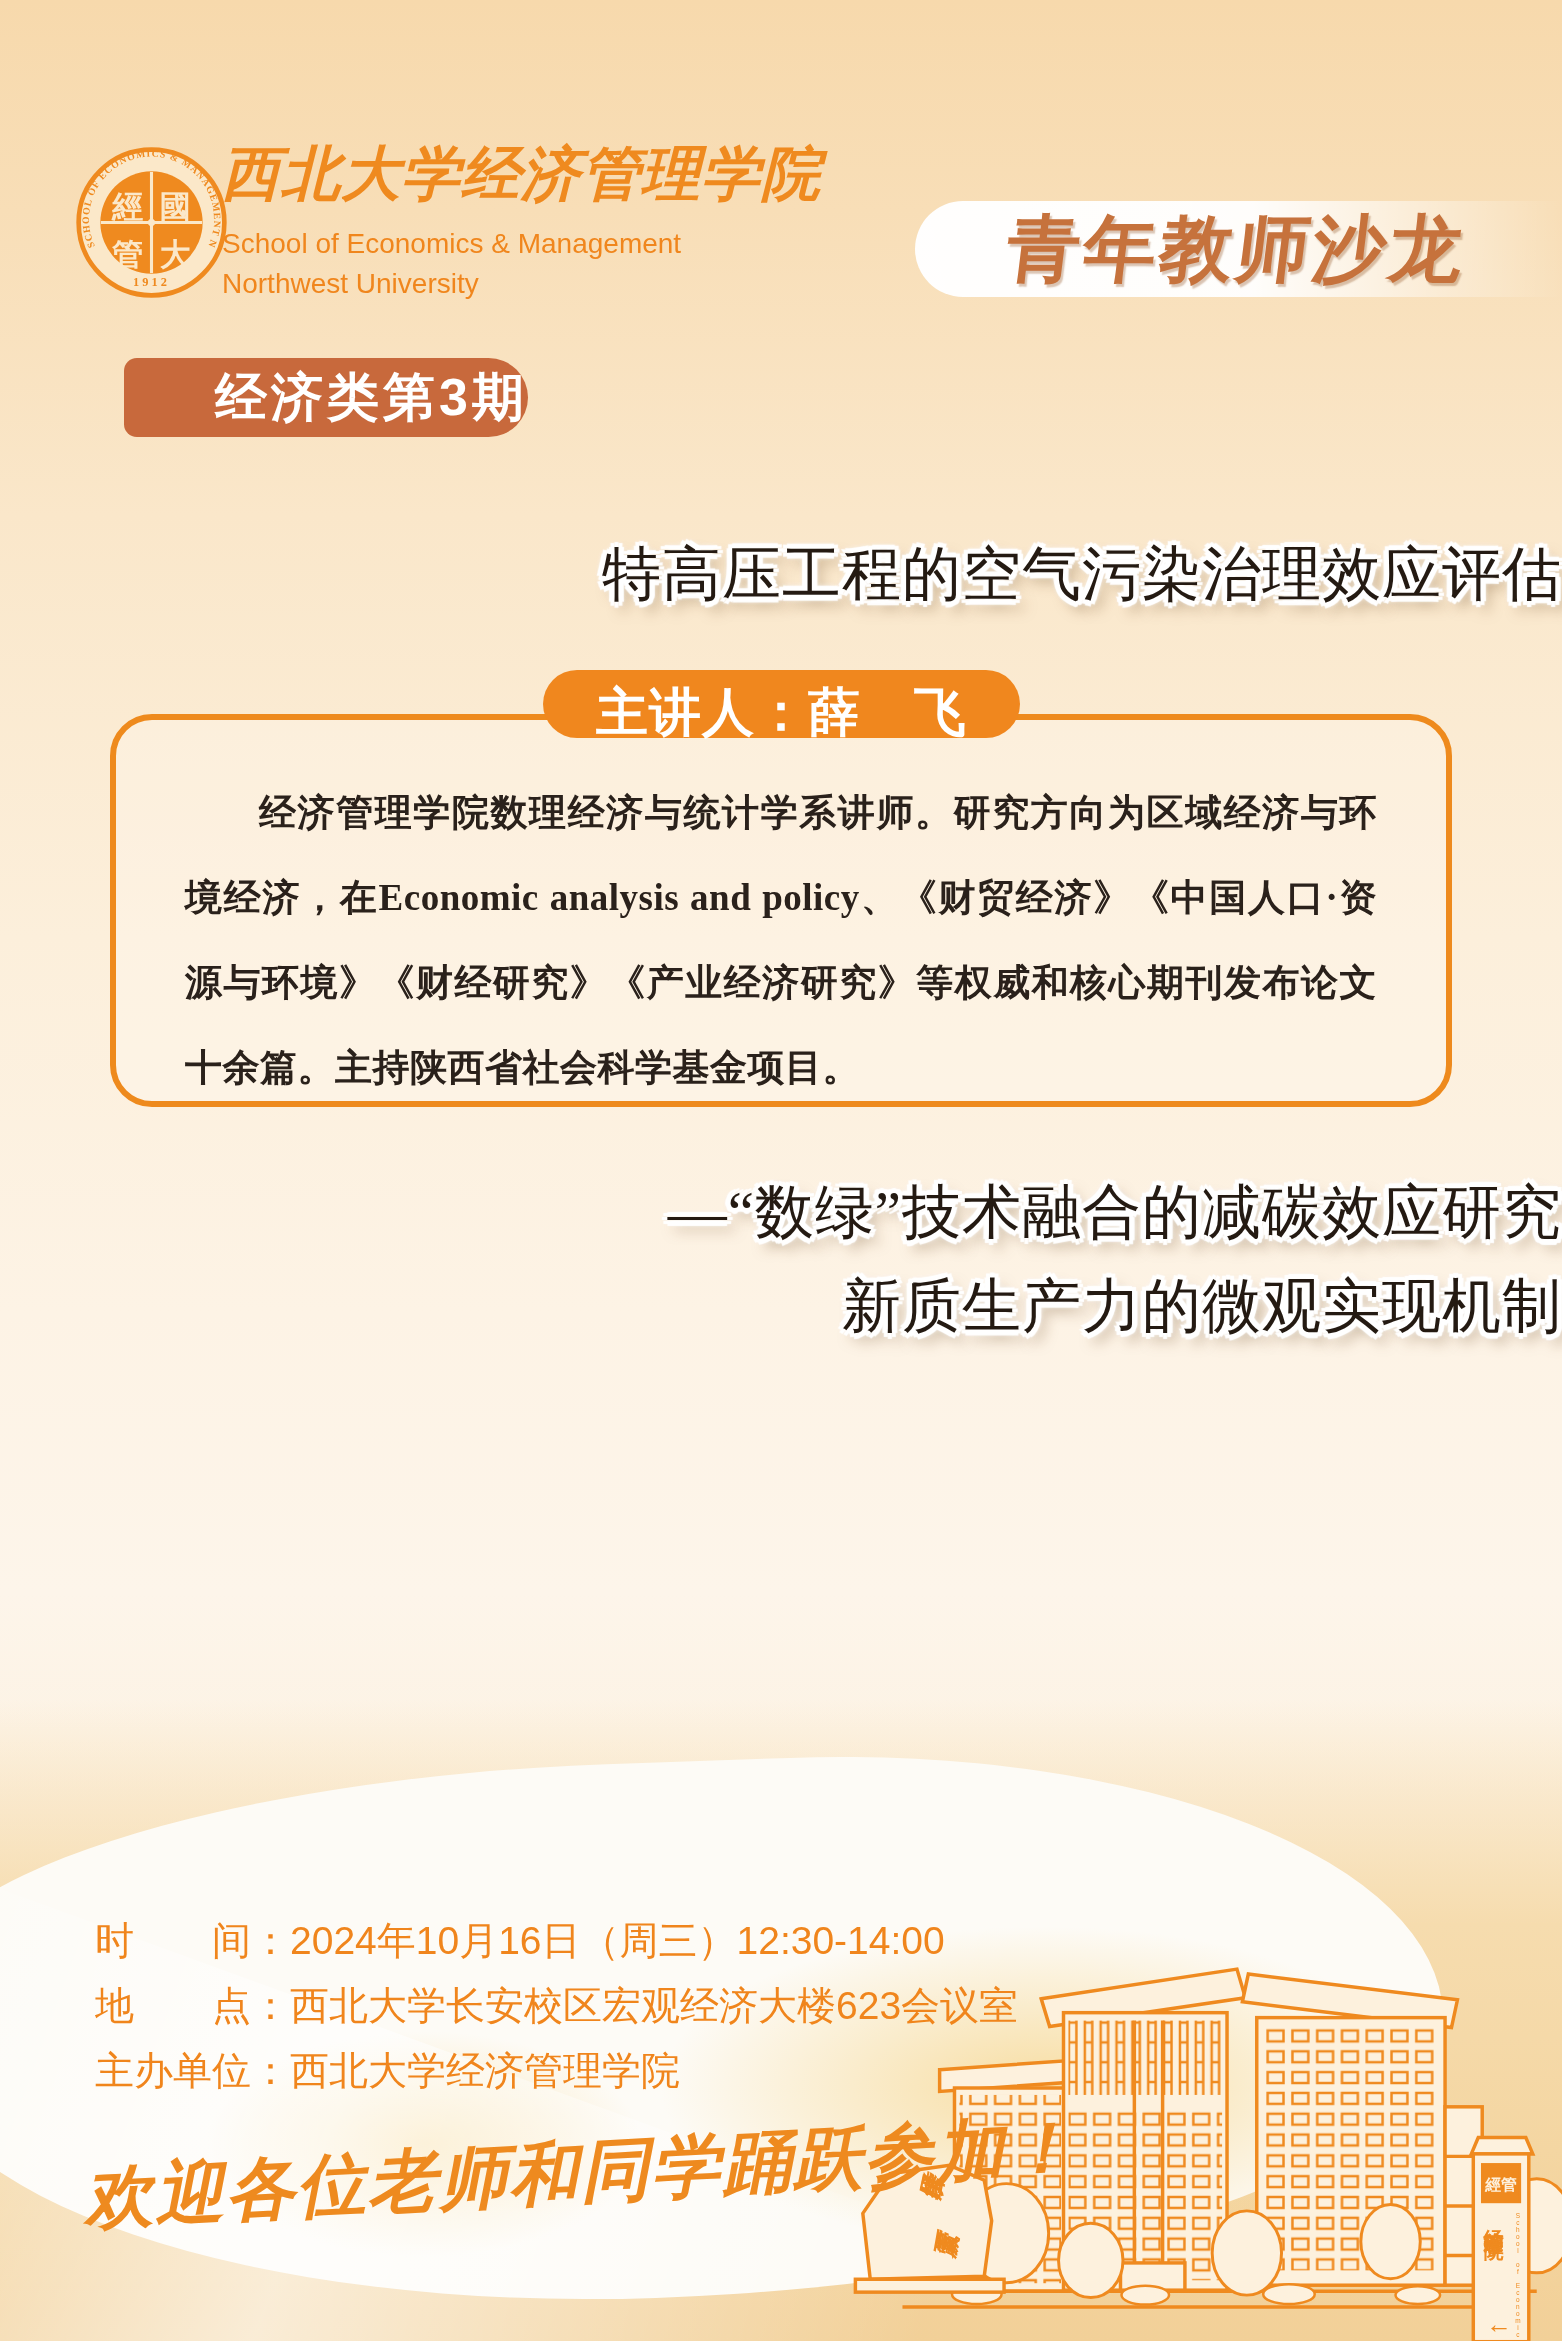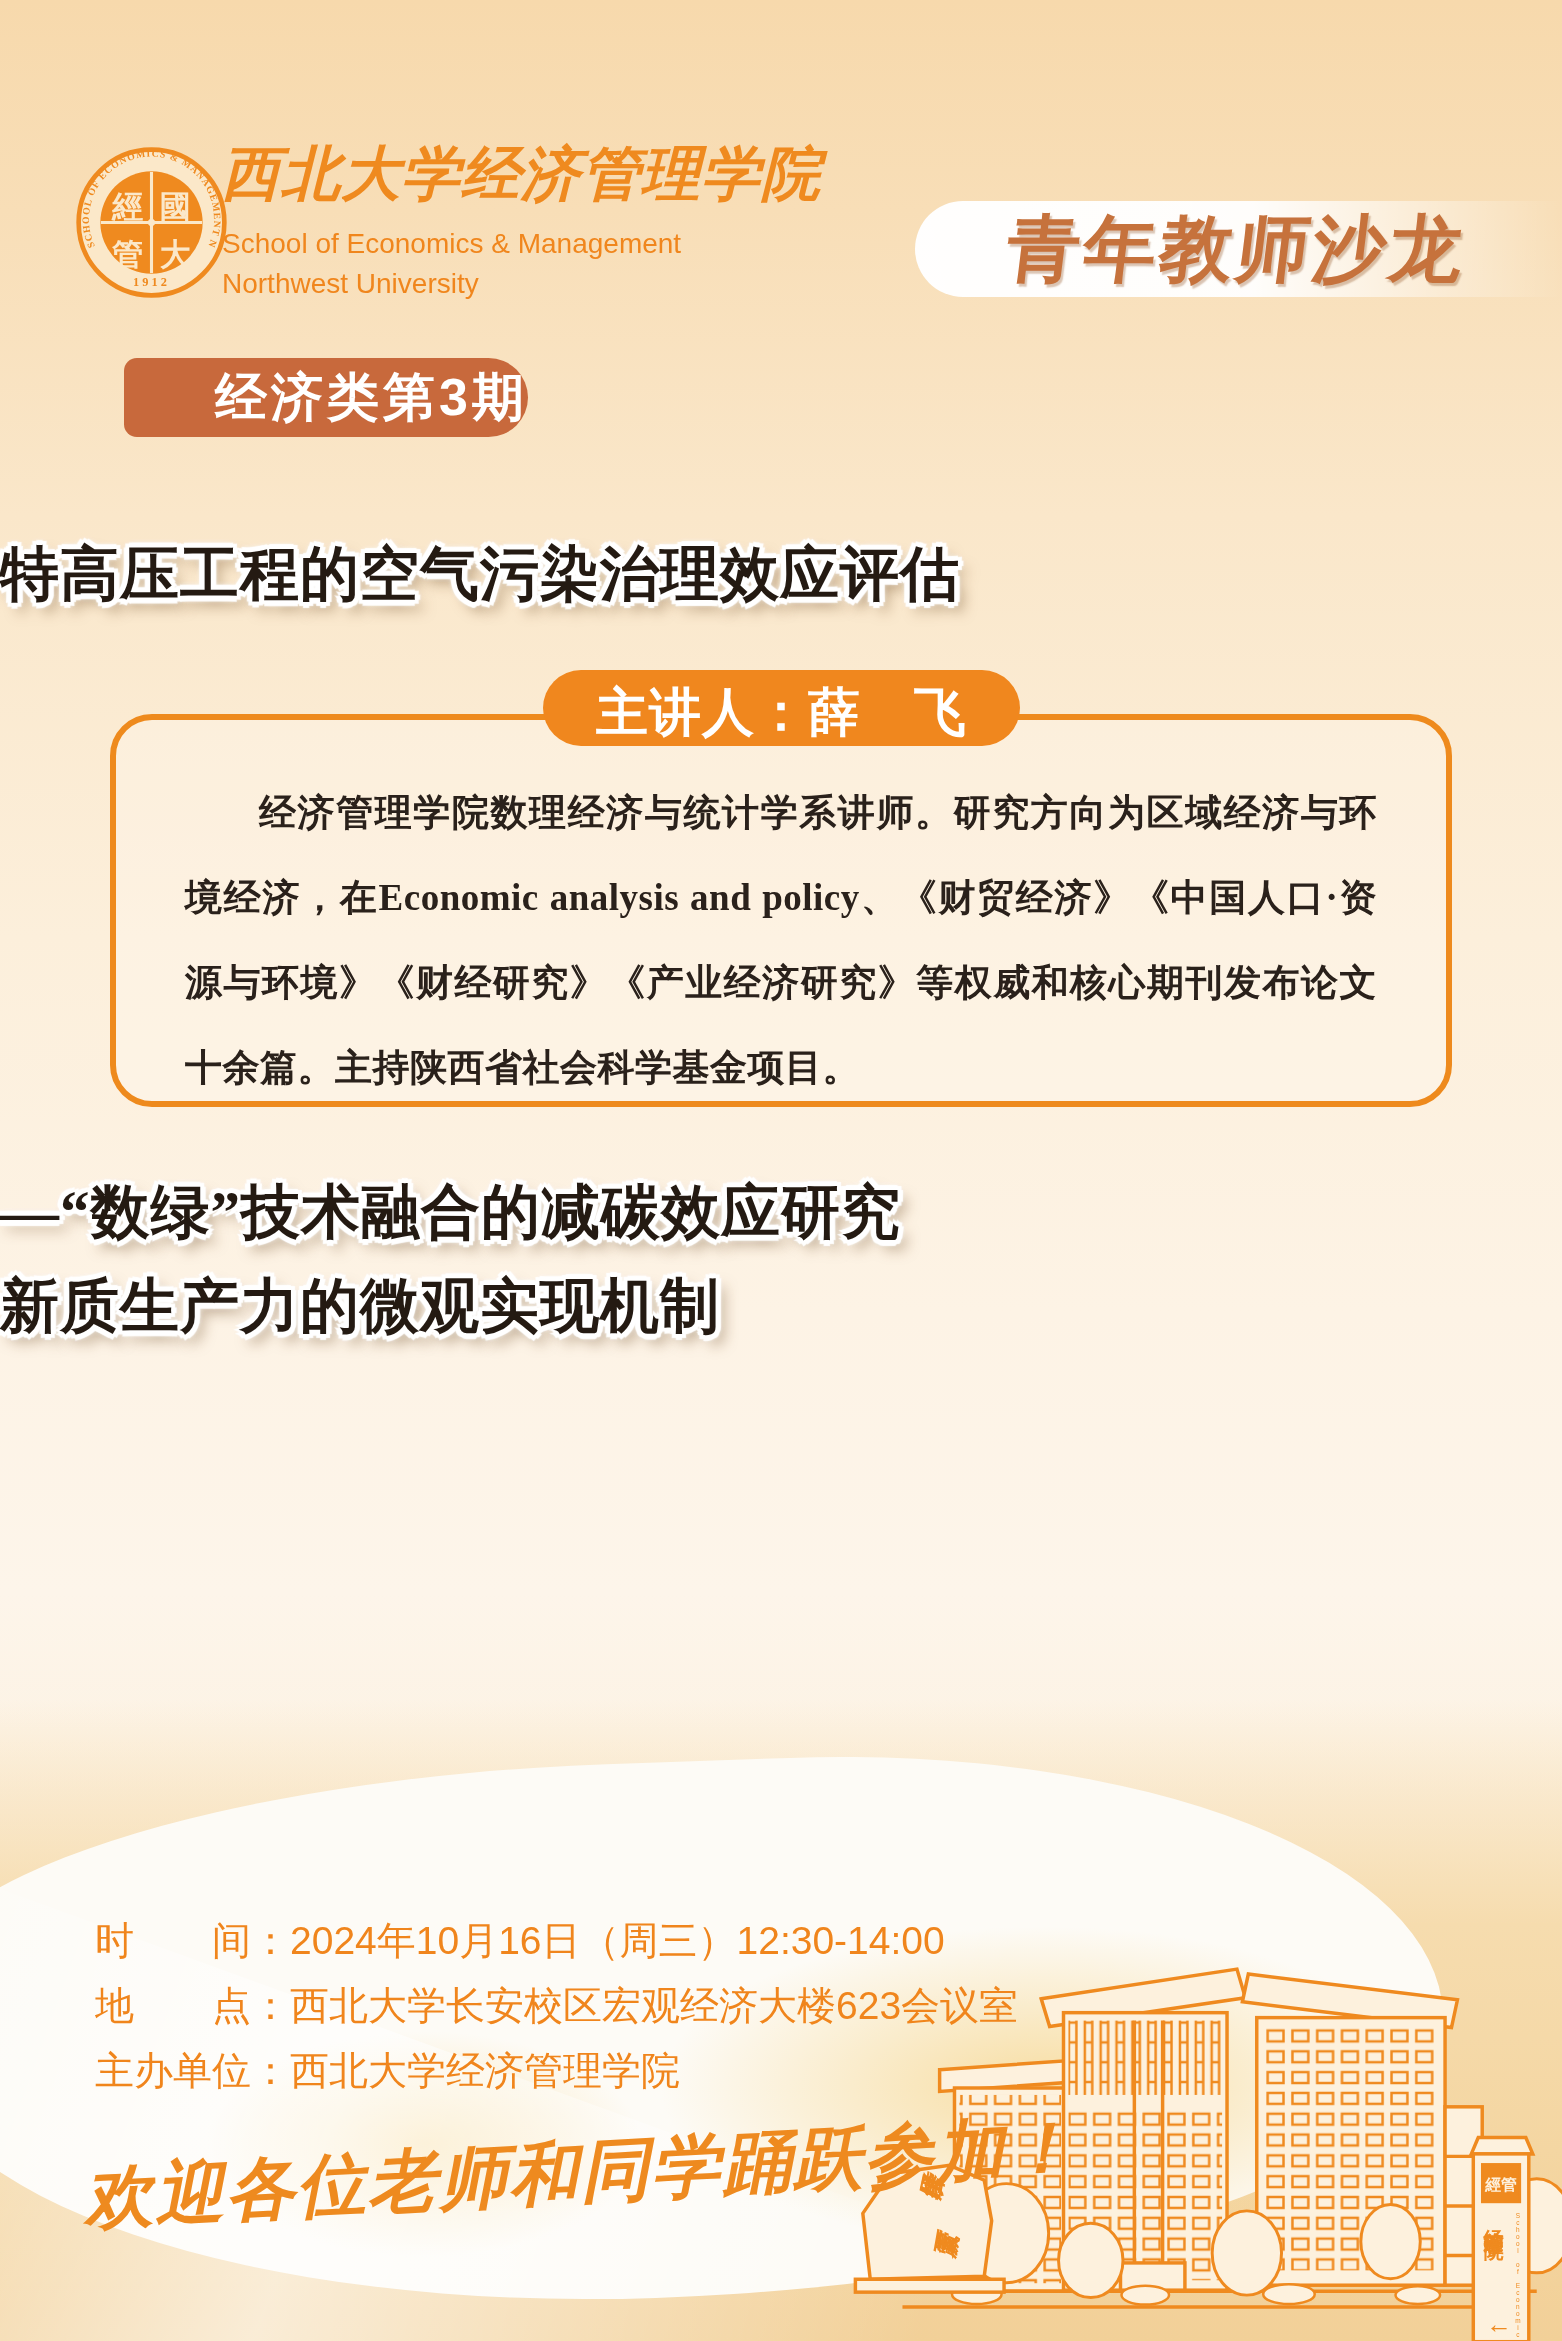--- a/index.html
+++ b/index.html
@@ -37,32 +37,32 @@
   .event-banner span { display:block; padding-left:92px; line-height:96px;
     font-family:"Liberation Sans", sans-serif; font-weight:bold; font-size:73px;
     color:#c6723c; letter-spacing:3.5px; transform:skewX(-7deg); white-space:nowrap;
     text-shadow:2.5px 3px 1.5px rgba(140,75,25,.32); }
   
   .badge { position:absolute; left:124px; top:358px; width:404px; height:79px;
     background:#c8693c; border-radius:13px 40px 40px 13px; }
   .badge span { display:block; text-align:right; line-height:78px; color:#ffffff;
     font-family:"Liberation Sans", sans-serif; font-weight:bold; font-size:52px; letter-spacing:4px; }
   
-  .talk-title { position:absolute; left:0; right:0; text-align:left;
-    font-weight:bold; font-size:59px; color:#241a12; letter-spacing:1px; line-height:94px;
+  .talk-title { position:absolute; left:0; right:0; text-align:right;
+    font-weight:normal; font-size:59px; color:#241a12; letter-spacing:1px; line-height:94px;
     text-shadow:
       0 0 8px #fff, 0 0 8px #fff, 0 0 8px #fff,
       -4px -4px 1px #fff, 4px -4px 1px #fff, -4px 4px 1px #fff, 4px 4px 1px #fff,
       0 -5.5px 1px #fff, 0 5.5px 1px #fff, -5.5px 0 1px #fff, 5.5px 0 1px #fff,
       7.4px 9.4px 14px rgba(100,62,22,.55);
     white-space:nowrap; }
   .title-1 { top:527px; }
   .title-2 { top:1165px; }
   
-  .speaker-pill { position:absolute; left:543px; width:477px; height:76px;
+  .speaker-pill { position:absolute; left:543px; width:477px; height:68px;
     background:#f0871e; border-radius:47px; z-index:3; }
   .speaker-pill span { display:block; text-align:center; line-height:85px;
     color:#fff; font-weight:bold; font-size:52px; letter-spacing:1px; white-space:nowrap; }
   .pill-1 { top:670px; }
   .pill-2 { top:1345px; }
   
   .bio-box { position:absolute; left:110px; width:1342px;
     border:6.4px solid #ee8a1d; border-radius:42px; background:rgba(255,252,246,.25);font-weight:bold; }
   .box-1 { top:714px; height:393px; }
   .box-2 { top:1389px; height:398px; }

